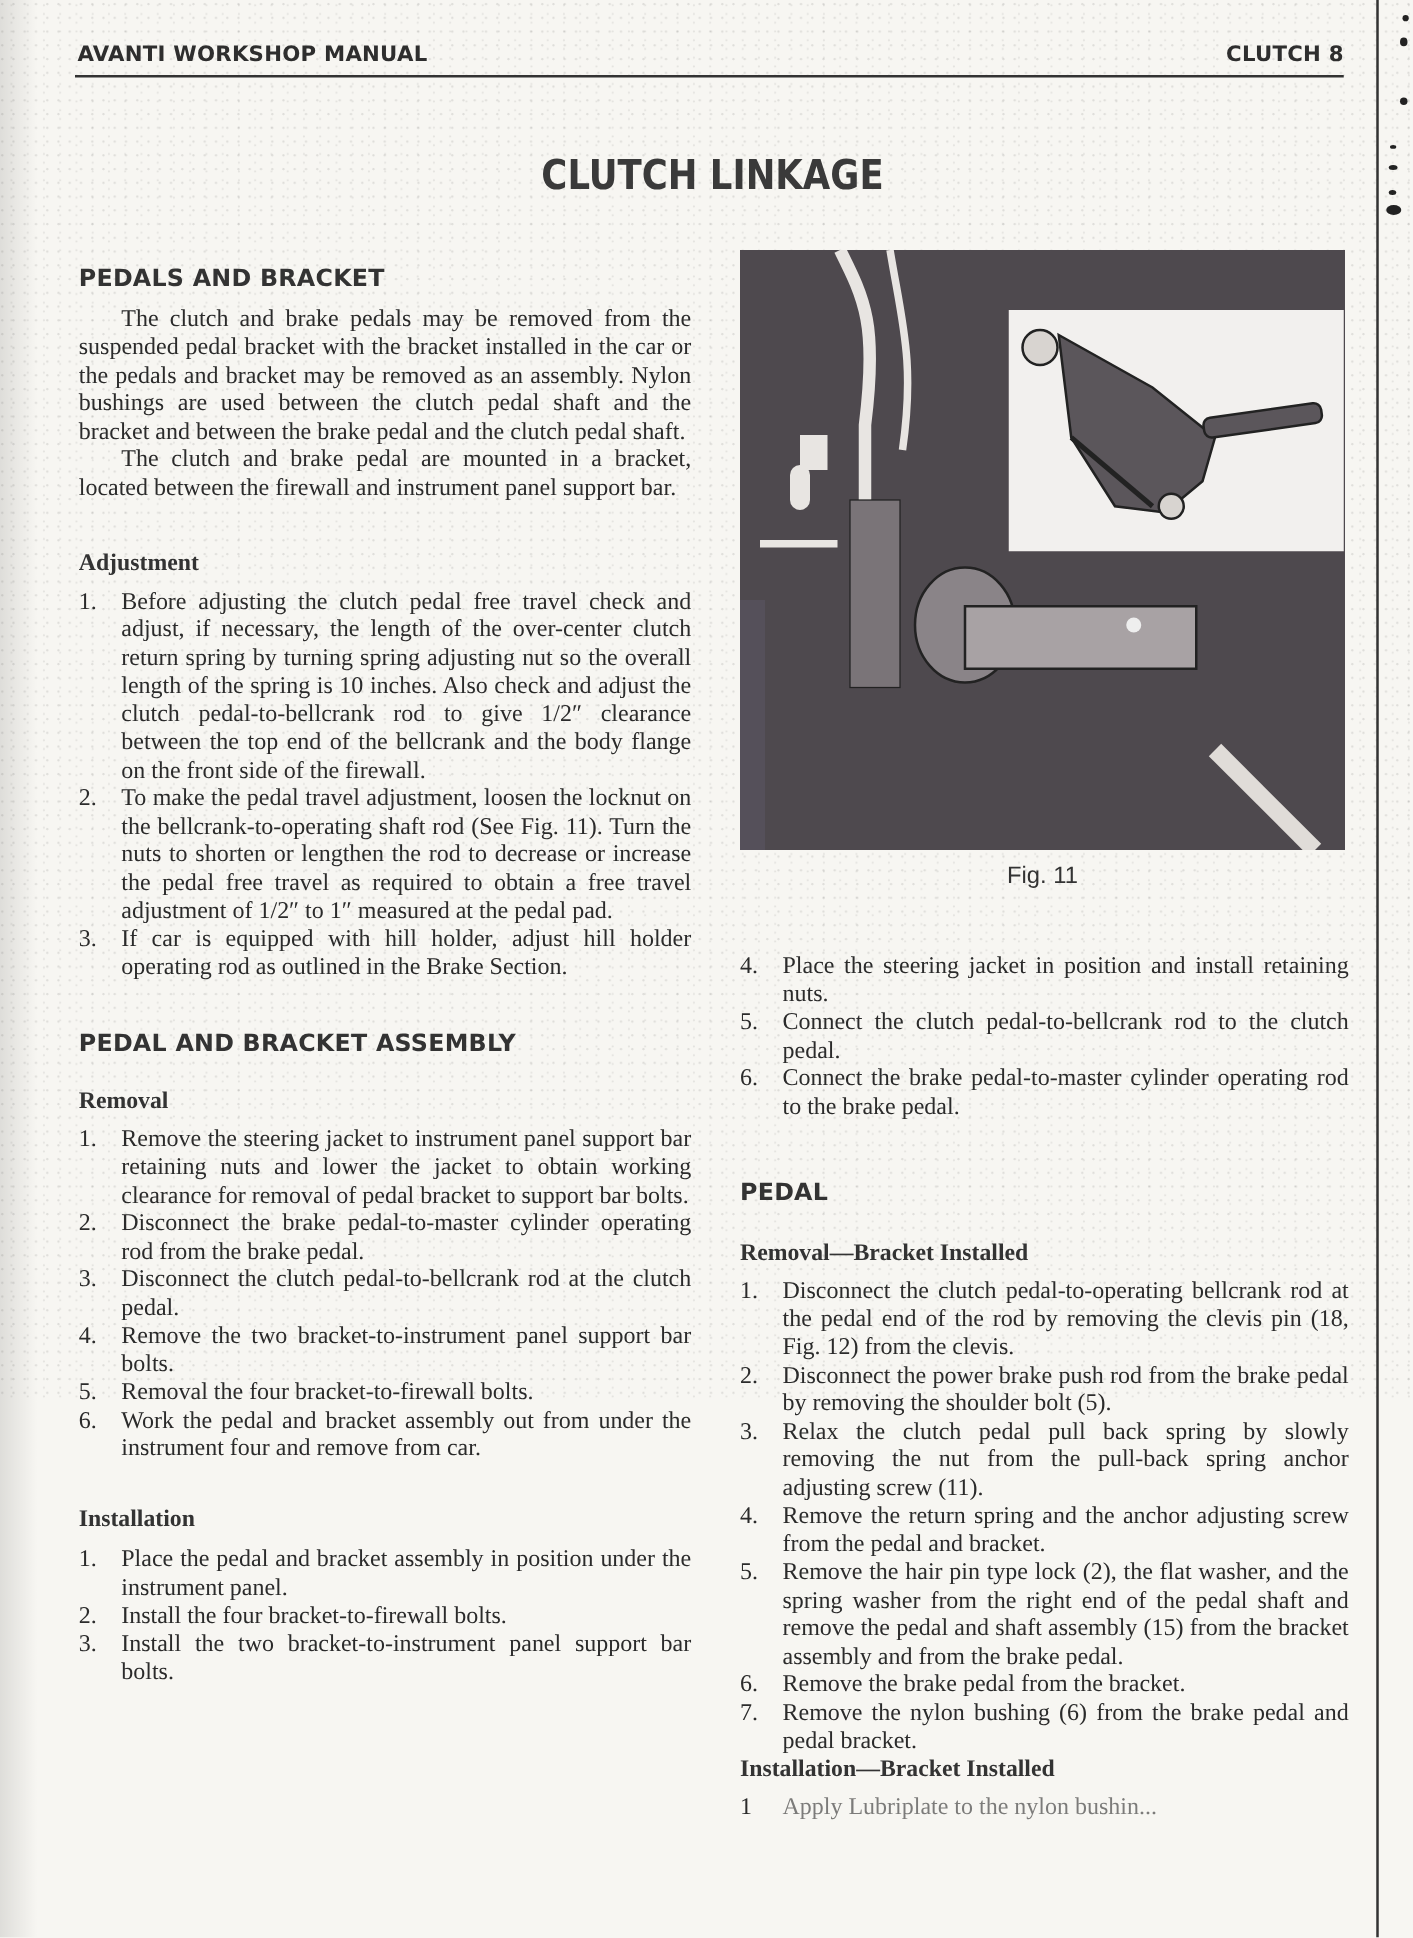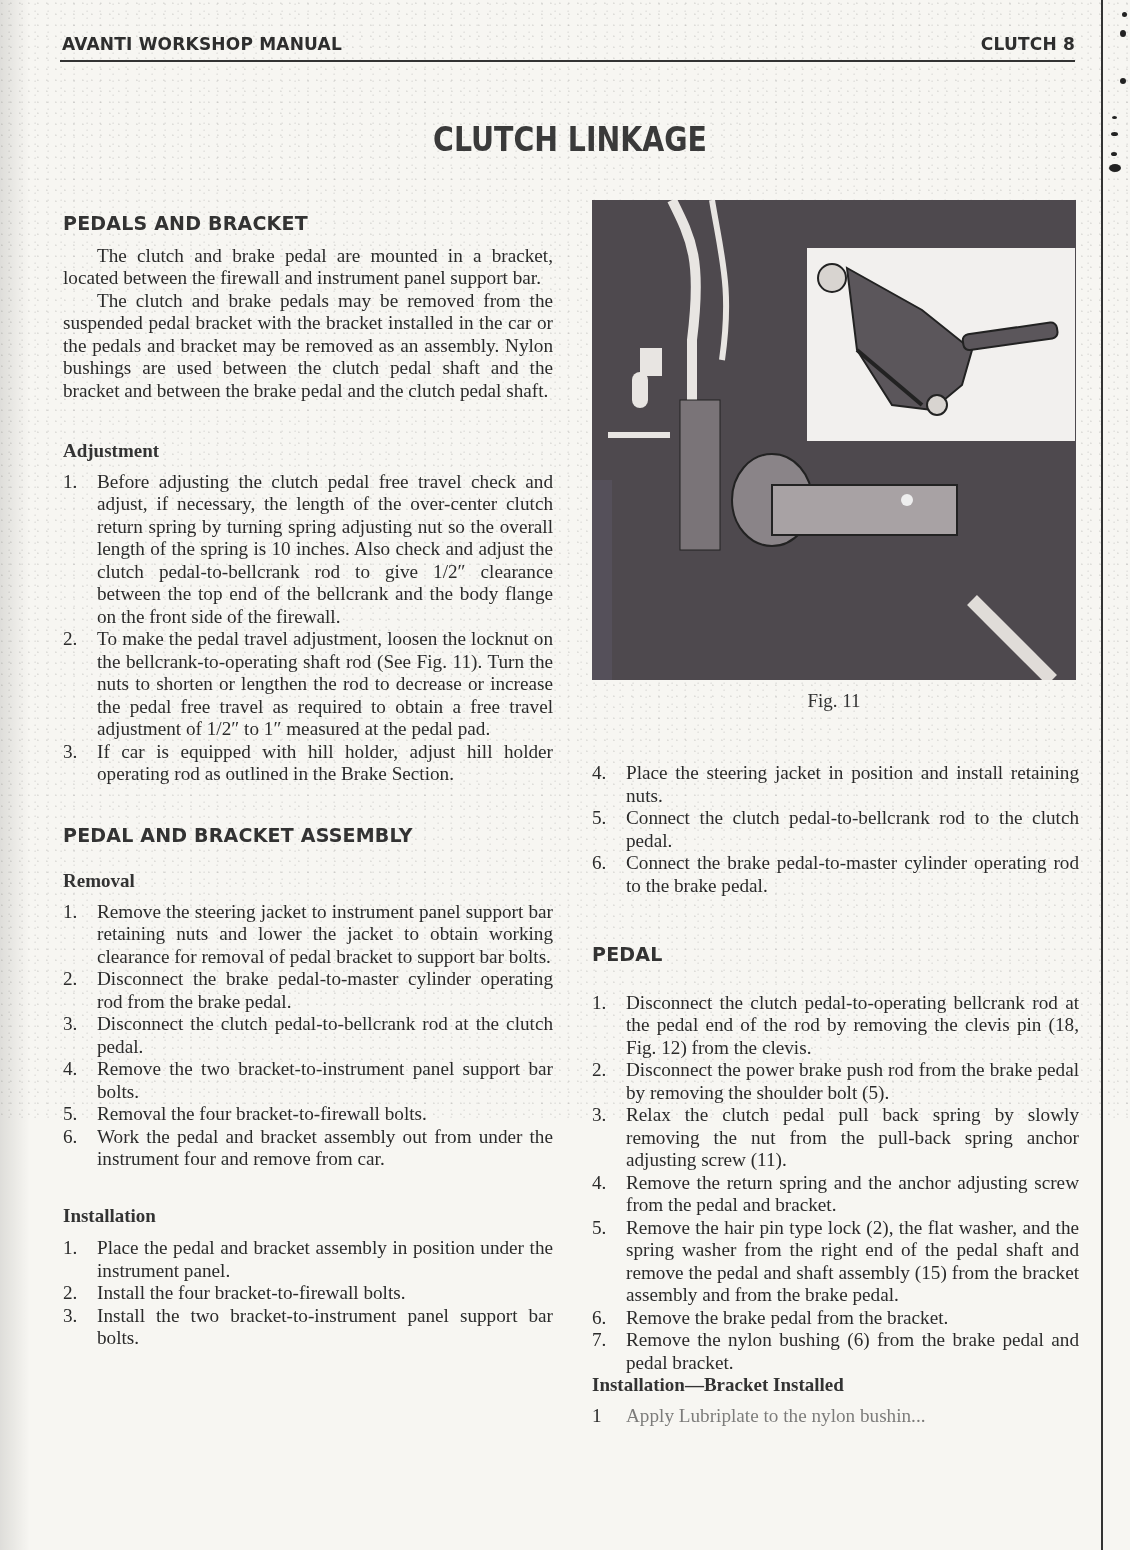--- a/index.html
+++ b/index.html
@@ -59,21 +59,21 @@
   ol { list-style: none; margin: 0; padding: 0; }
   li { display: flex; text-align: justify; }
   li .num { width: 34px; flex: 0 0 34px; }
   li .txt { flex: 1; text-align: justify; }
   .figure {
     position: absolute; left: 592px; top: 200px; width: 484px; height: 480px;
     background: #3d3a3e; overflow: hidden;
   }
   .fig-caption {
     position: absolute; left: 592px; top: 690px; width: 484px; text-align: center;
-    font-family: Liberation Serif, serif; font-size: 19px; color: #333;
+    font-family: Liberation Sans, sans-serif; font-size: 19px; color: #333;
   }
 </style>
 </head>
 <body>
 
 <div class="page">
   <div class="speckle"></div>
   <div class="edge-left"></div>
   <div class="edge-right-line"></div>
   <div class="edge-right-marks">
@@ -88,22 +88,22 @@
 
   <div class="header-left">AVANTI WORKSHOP MANUAL</div>
   <div class="header-right">CLUTCH  8</div>
   <div class="header-rule"></div>
 
   <div class="title">CLUTCH LINKAGE</div>
 
   <div class="col col-left">
     <section>
       <h2 style="margin-bottom:10px">PEDALS AND BRACKET</h2>
+      <p>The clutch and brake pedals may be removed from the suspended pedal bracket with the bracket installed in the car or the pedals and bracket may be removed as an assembly. Nylon bushings are used between the clutch pedal shaft and the bracket and between the brake pedal and the clutch pedal shaft.</p>
       <p>The clutch and brake pedal are mounted in a bracket, located between the firewall and instrument panel support bar.</p>
-      <p>The clutch and brake pedals may be removed from the suspended pedal bracket with the bracket installed in the car or the pedals and bracket may be removed as an assembly. Nylon bushings are used between the clutch pedal shaft and the bracket and between the brake pedal and the clutch pedal shaft.</p>
     </section>
 
     <section style="margin-top:38px">
       <h3 style="margin-bottom:8px">Adjustment</h3>
       <ol>
         <li>
             <span class="num">1.</span>
             <span class="txt">Before adjusting the clutch pedal free travel check and adjust, if necessary, the length of the over-center clutch return spring by turning spring adjusting nut so the overall length of the spring is 10 inches. Also check and adjust the clutch pedal-to-bellcrank rod to give 1/2″ clearance between the top end of the bellcrank and the body flange on the front side of the firewall.</span>
           </li>
         <li>
@@ -208,20 +208,21 @@
           <span class="txt">Connect the clutch pedal-to-bellcrank rod to the clutch pedal.</span>
         </li>
       <li>
           <span class="num">6.</span>
           <span class="txt">Connect the brake pedal-to-master cylinder operating rod to the brake pedal.</span>
         </li>
     </ol>
 
     <section style="margin-top:46px">
       <h2 style="margin-bottom:26px">PEDAL</h2>
+      <h3 style="margin-bottom:8px">Removal—Bracket Installed</h3>
       <ol>
         <li>
             <span class="num">1.</span>
             <span class="txt">Disconnect the clutch pedal-to-operating bellcrank rod at the pedal end of the rod by removing the clevis pin (18, Fig. 12) from the clevis.</span>
           </li>
         <li>
             <span class="num">2.</span>
             <span class="txt">Disconnect the power brake push rod from the brake pedal by removing the shoulder bolt (5).</span>
           </li>
         <li>

